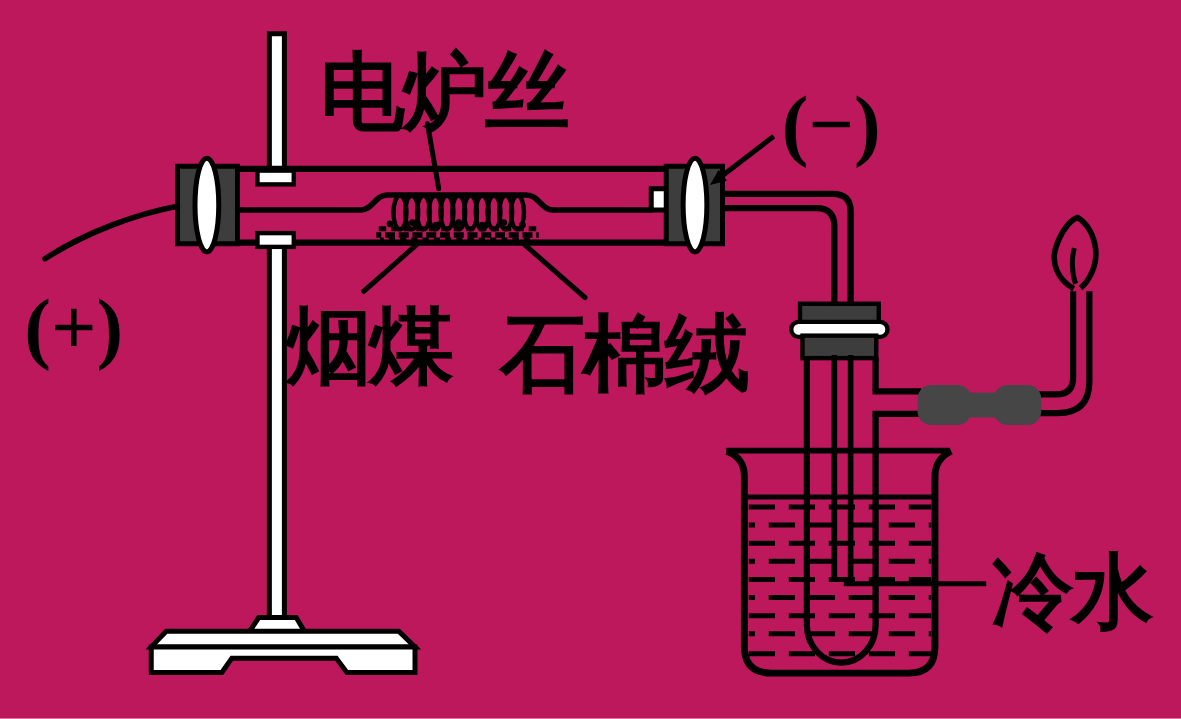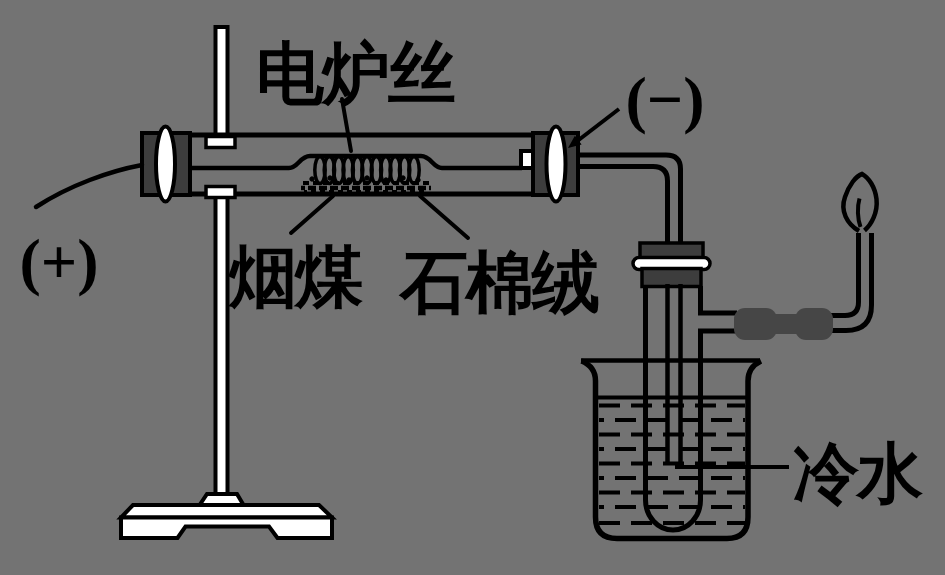--- a/index.html
+++ b/index.html
@@ -1,16 +1,16 @@
 <!DOCTYPE html>
 <html><head>
 <meta charset="utf-8">
 <style>
   html,body{margin:0;padding:0;background:#fff;}
-  .stage{position:relative;width:945px;height:575px;background:#737373;overflow:hidden;}
+  .stage{position:relative;width:945px;height:575px;background:#be185d;overflow:hidden;}
   svg{display:block;}
   .lbl{font-family:"Liberation Serif","DejaVu Serif",serif;font-weight:bold;fill:#000;}
   .cjk{letter-spacing:-2px;}
 </style>
 </head>
 <body>
 
 <div class="stage">
 <svg width="945" height="575" viewBox="0 0 945 575">
 

